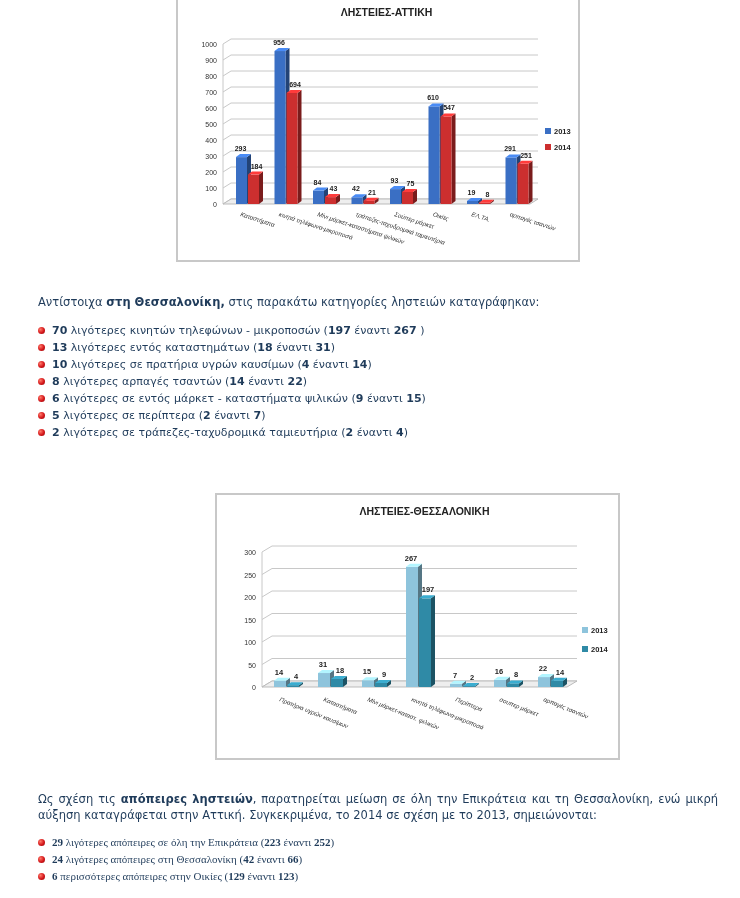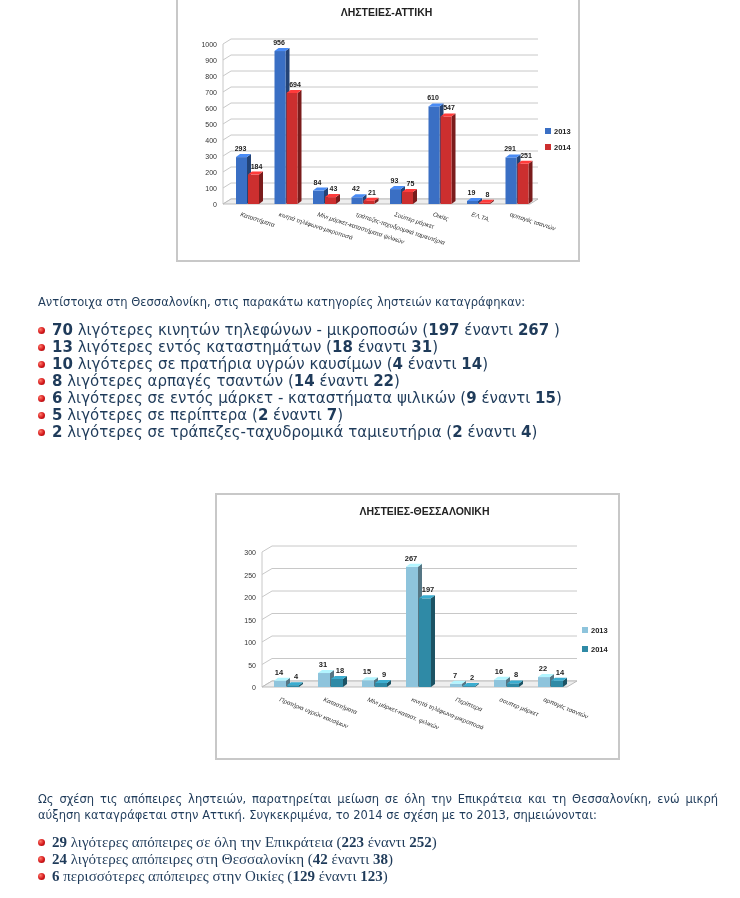--- a/index.html
+++ b/index.html
@@ -13,27 +13,27 @@
   }
   .chart-frame svg { position: absolute; left: 0; top: 0; }
 
   .para {
     position: absolute;
     left: 38px;
     font-size: 11.5px;
     line-height: 16px;
     color: #1f3b5a;
   }
-  .para b { font-weight: normal; }
+  .para b { font-weight: bold; }
 
   .bullets {
     position: absolute;
     left: 38px;
     list-style: none;
-    font-size: 15px;
+    font-size: 11px;
     color: #1f3b5a;
   }
   .bullets li {
     position: relative;
     padding-left: 14px;
     height: 17px;
     line-height: 17px;
     white-space: nowrap;
   }
   .bullets li .dot {
@@ -334,15 +334,15 @@
       <text x="374" y="157" font-size="7.5" font-weight="bold" fill="#222" font-family="Liberation Sans, sans-serif">2014</text>
     </svg>
 </div>
 
 <p class="para" style="top:791px; width:680px; text-align:justify;">
   <span>Ως σχέση τις </span><b>απόπειρες ληστειών</b><span>, παρατηρείται μείωση σε όλη την Επικράτεια και τη Θεσσαλονίκη, ενώ μικρή αύξηση καταγράφεται στην Αττική. Συγκεκριμένα, το 2014 σε σχέση με το 2013, σημειώνονται:</span>
 </p>
 
 <ul class="bullets" id="list-attempts" style="top:834px;font-family:Liberation Serif, serif;">
     <li><span class="dot"></span><span class="num">29</span><span> λιγότερες απόπειρες σε όλη την Επικράτεια (</span><span class="num">223</span><span> έναντι </span><span class="num">252</span><span>)</span></li>
-    <li><span class="dot"></span><span class="num">24</span><span> λιγότερες απόπειρες στη Θεσσαλονίκη (</span><span class="num">42</span><span> έναντι </span><span class="num">38</span><span>)</span></li>
+    <li><span class="dot"></span><span class="num">24</span><span> λιγότερες απόπειρες στη Θεσσαλονίκη (</span><span class="num">42</span><span> έναντι </span><span class="num">66</span><span>)</span></li>
     <li><span class="dot"></span><span class="num">6</span><span> περισσότερες απόπειρες στην Οικίες (</span><span class="num">129</span><span> έναντι </span><span class="num">123</span><span>)</span></li>
   </ul>
 
 </body></html>

